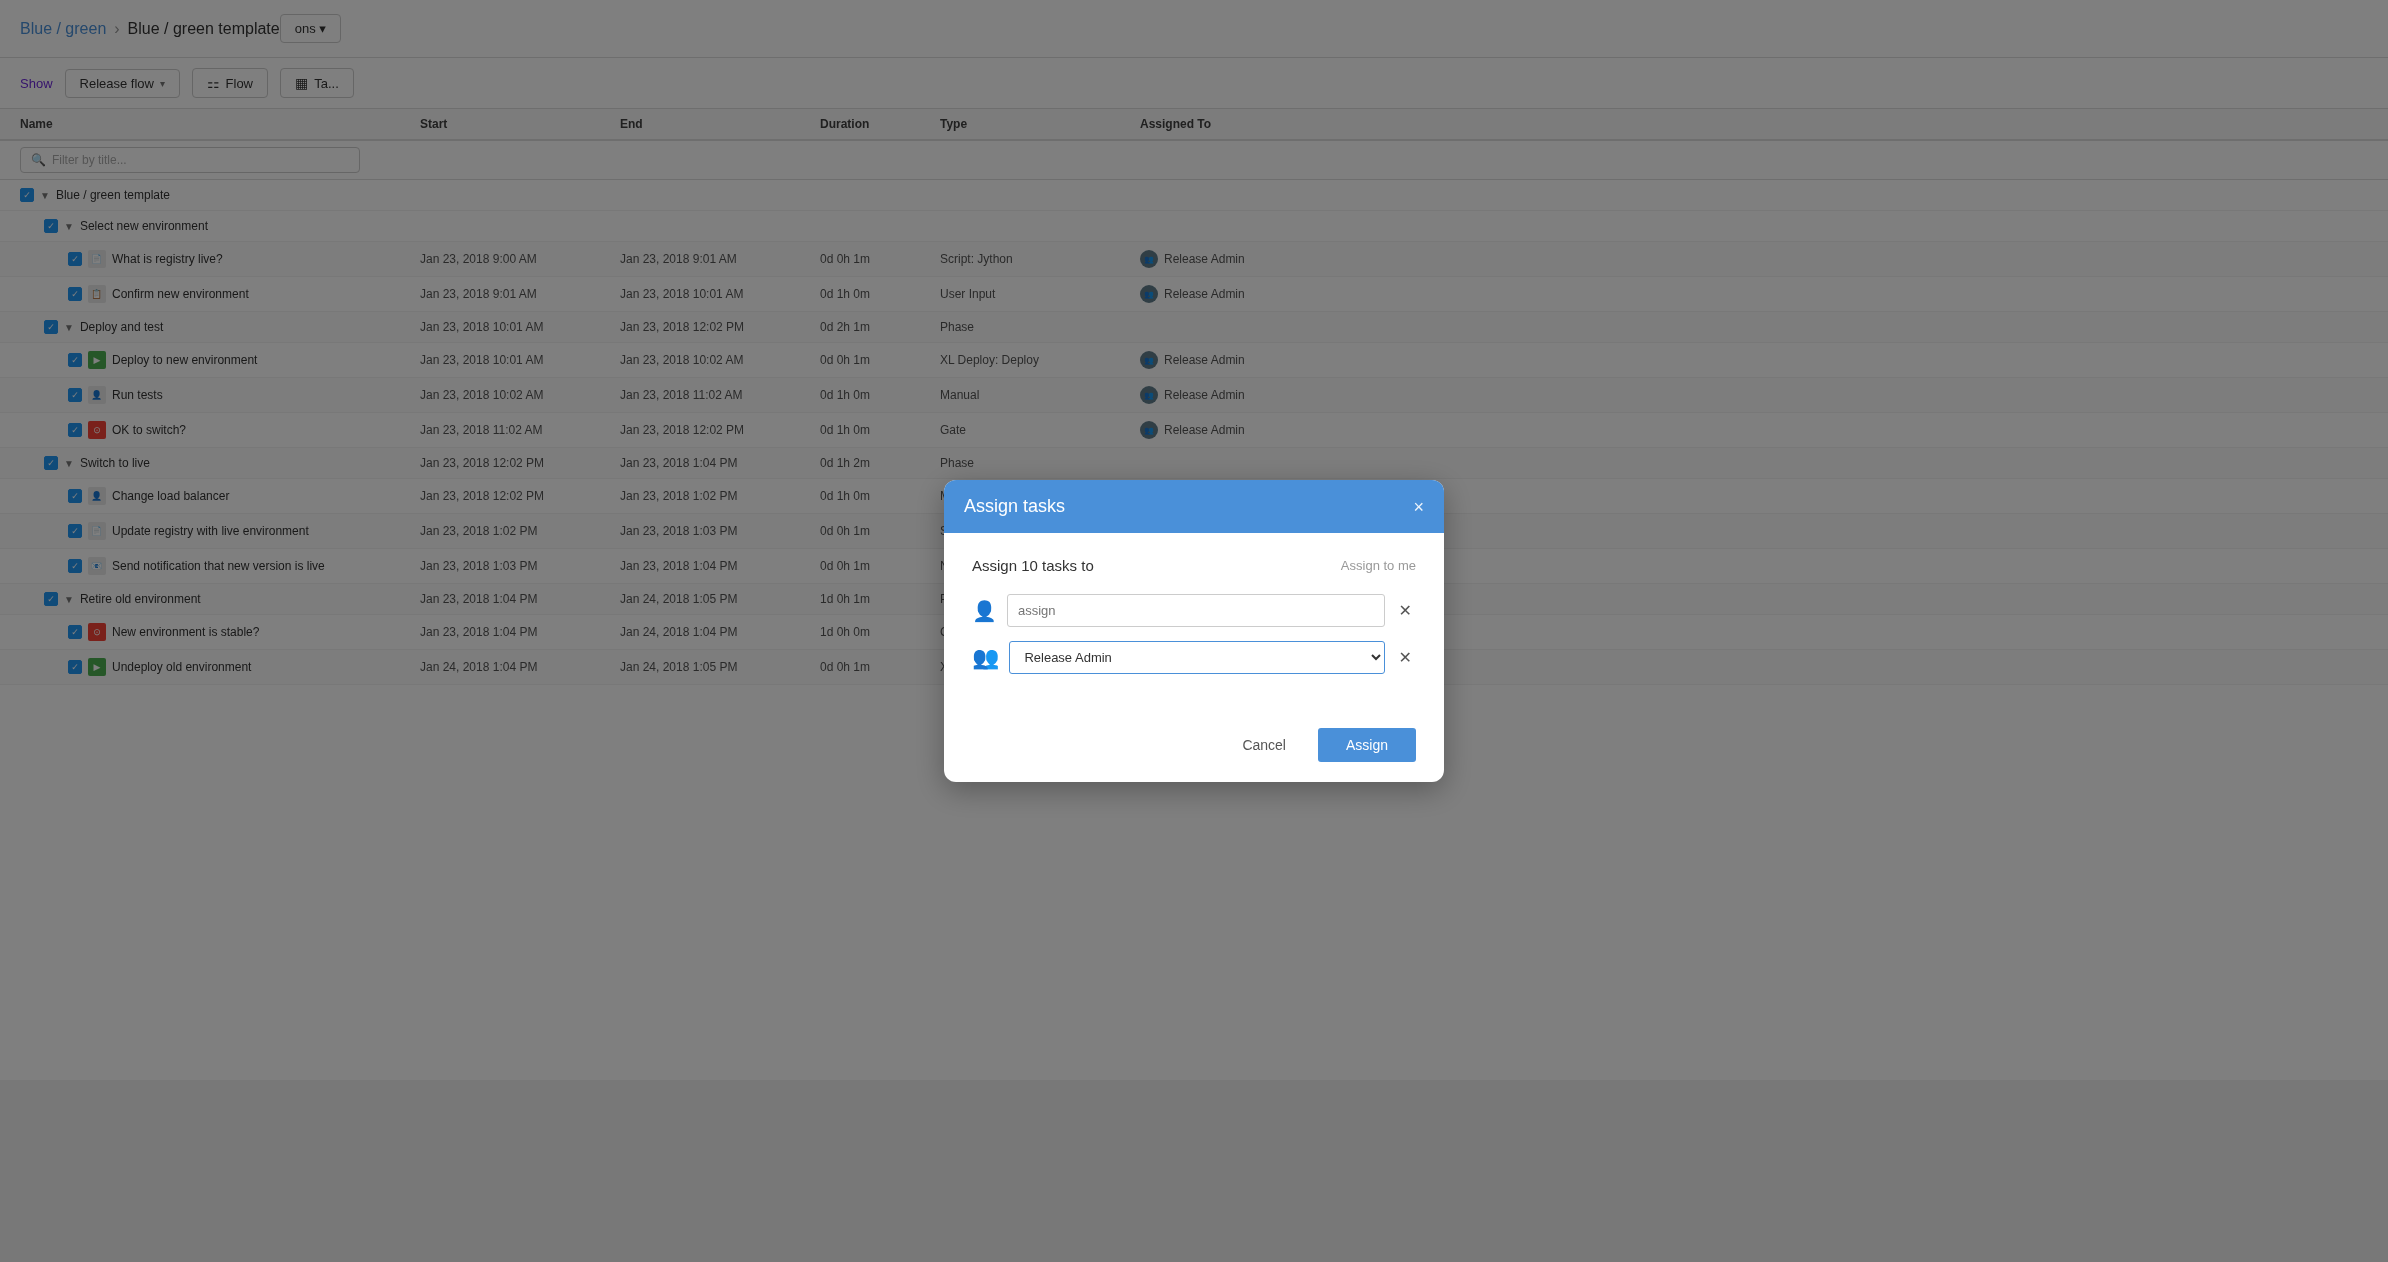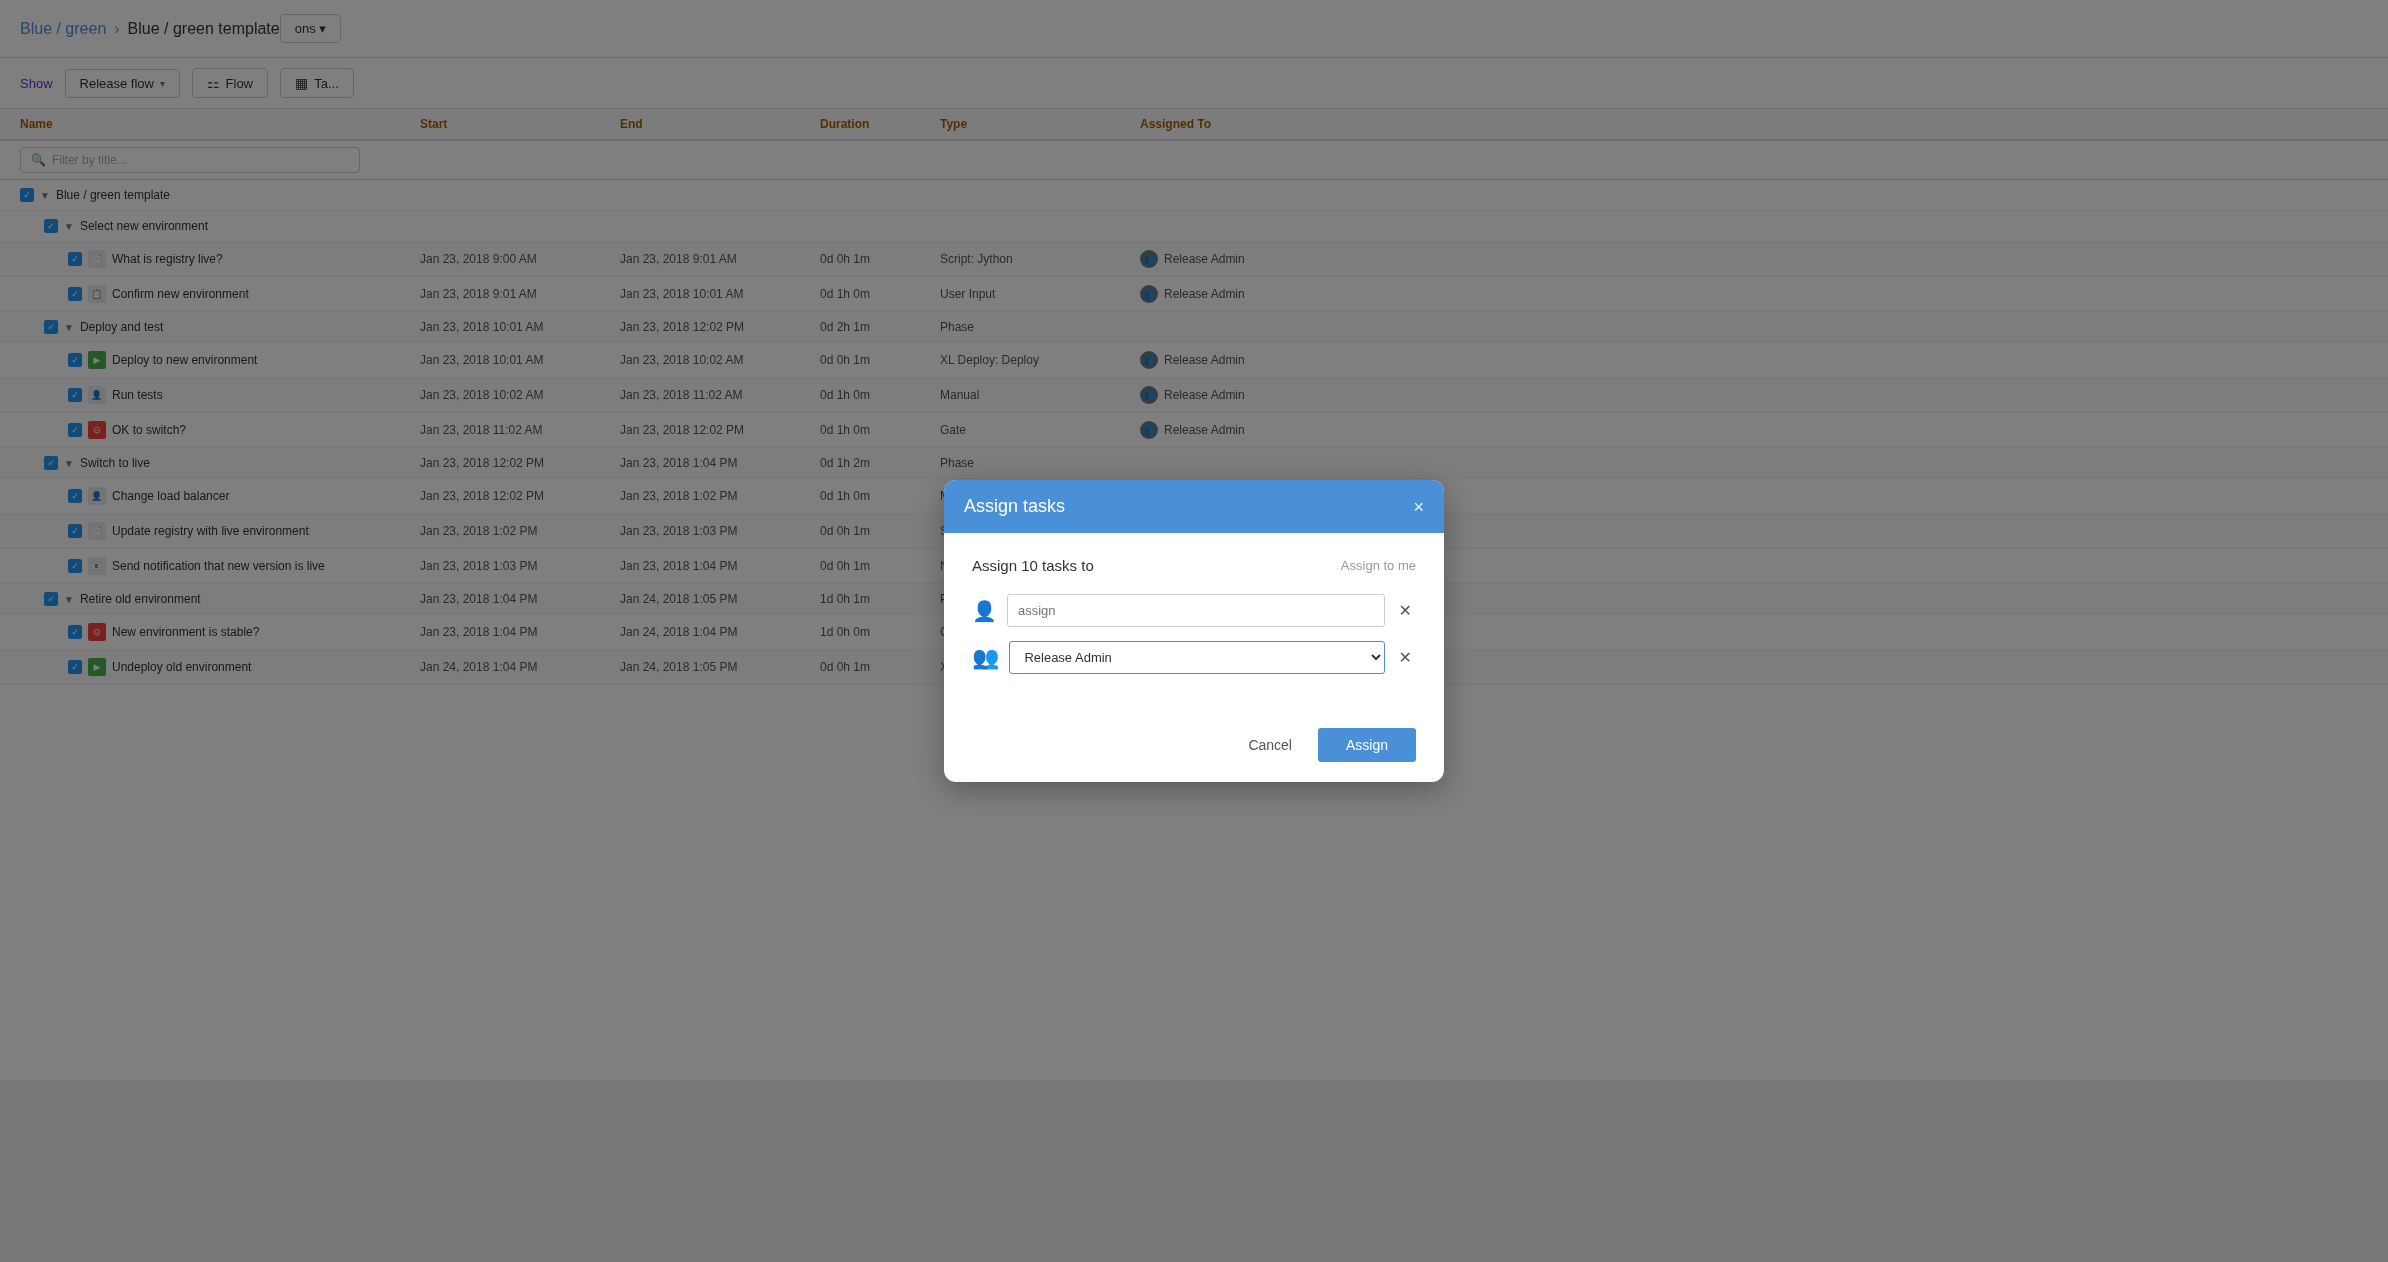--- a/index.html
+++ b/index.html
@@ -141,21 +141,21 @@
       font-size: 13px;
       color: #333;
       background: #fff;
       appearance: auto;
     }
 
     .modal-footer {
       display: flex;
       justify-content: flex-end;
       padding: 16px 28px 20px;
-      gap: 6px;
+      gap: 12px;
     }
 
     .btn-cancel {
       padding: 9px 20px;
       border: none;
       background: none;
       font-size: 14px;
       color: #555;
       cursor: pointer;
       border-radius: 3px;
@@ -219,21 +219,21 @@
     <button class="toolbar-btn">
       <span style="font-size:14px;">⚏</span>
       <span>Flow</span>
     </button>
     <button class="toolbar-btn">
       <span style="font-size:14px;">▦</span>
       <span>Ta...</span>
     </button>
   </div>
 
-  <div style="display:grid;grid-template-columns:400px 200px 200px 120px 200px 1fr;padding:8px 20px;background:#f8f8f8;border-bottom:2px solid #ddd;font-weight:600;font-size:12px;color:#a16207;">
+  <div style="display:grid;grid-template-columns:400px 200px 200px 120px 200px 1fr;padding:8px 20px;background:#f8f8f8;border-bottom:2px solid #ddd;font-weight:600;font-size:12px;color:#404040;">
     <div>Name</div>
     <div>Start</div>
     <div>End</div>
     <div>Duration</div>
     <div>Type</div>
     <div>Assigned To</div>
   </div>
 
   <div style="padding:6px 20px;background:#fff;border-bottom:1px solid #ddd;display:flex;align-items:center;">
     <div style="display:flex;align-items:center;gap:6px;border:1px solid #ccc;border-radius:4px;padding:5px 10px;width:340px;background:#fff;">

